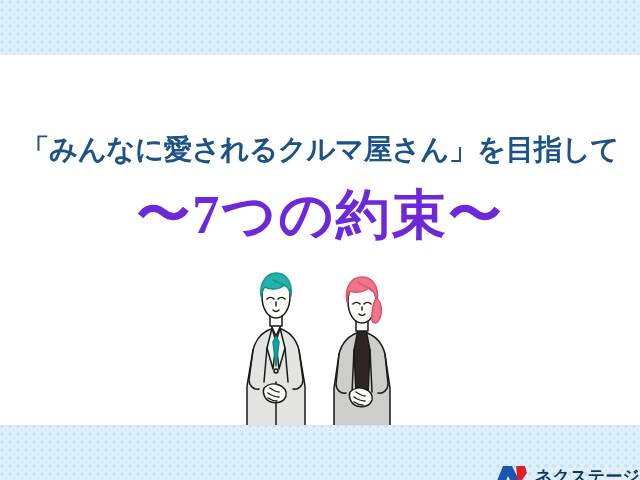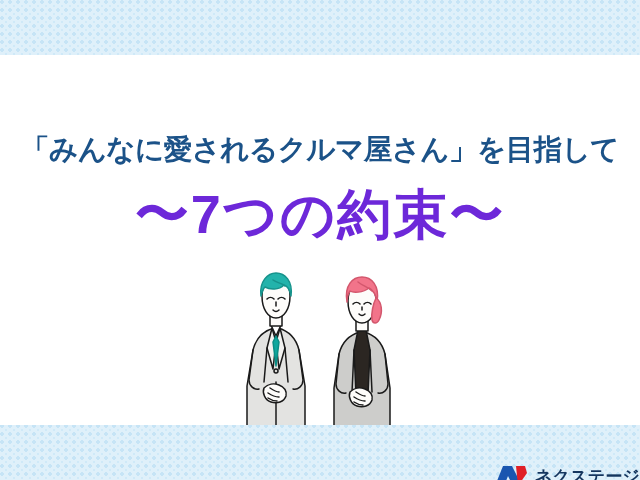--- a/index.html
+++ b/index.html
@@ -17,20 +17,21 @@
     position: relative;
     width: 640px;
     height: 480px;
     background-color: #dff0fa;
     background-image:
       radial-gradient(circle at 2px 2px, #c6e4f6 1.6px, rgba(0,0,0,0) 1.9px),
       radial-gradient(circle at 2px 2px, #cfe9f8 1.2px, rgba(0,0,0,0) 1.5px);
     background-size: 8px 8px, 8px 8px;
     background-position: 0 0, 4px 4px;
     overflow: hidden;
+    font-family: Liberation Serif, serif;
   }
 
   
   #panel {
     position: absolute;
     left: 0;
     top: 55px;
     width: 640px;
     height: 370px;
     background: #ffffff;

